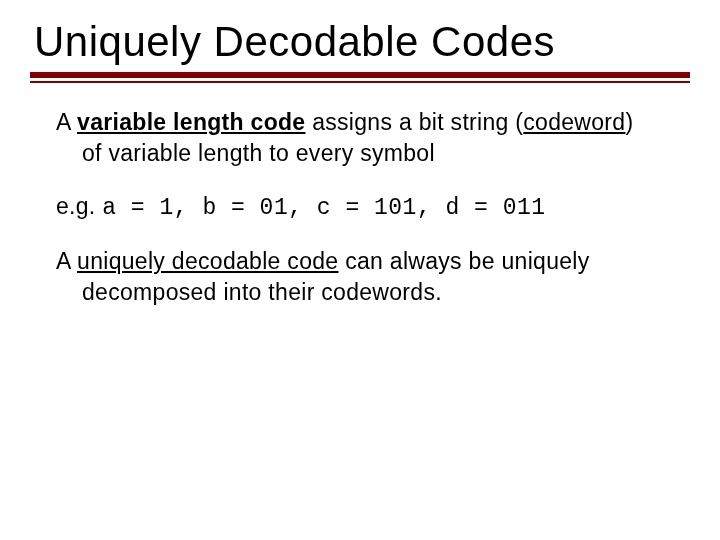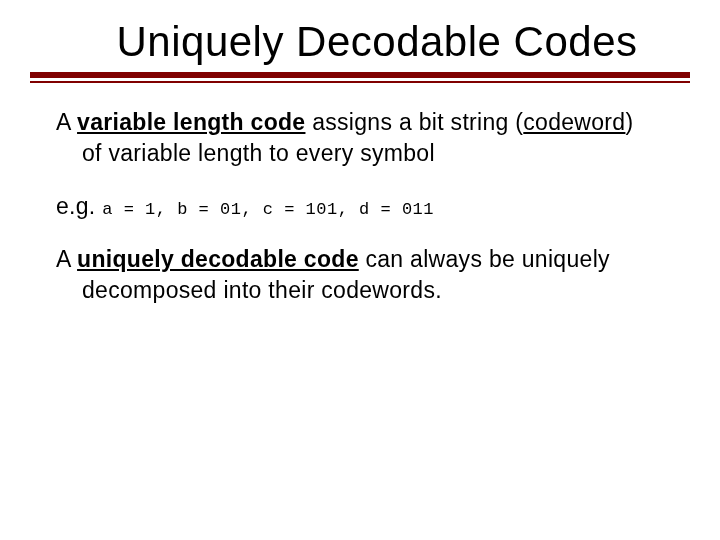--- a/index.html
+++ b/index.html
@@ -18,21 +18,20 @@
     height: 540px;
     padding: 18px 0 0 0;
     position: relative;
   }
   .title {
     font-size: 42px;
     font-weight: 400;
     letter-spacing: 0.5px;
     padding: 0 0 6px 34px;
     color: #000;
-    text-align: center;
   }
   .rule-outer {
     margin-left: 30px;
     margin-right: 30px;
   }
   .rule-thick {
     height: 6px;
     background: #800000;
   }
   .rule-thin {
@@ -55,26 +54,26 @@
   }
   .vlc {
     font-weight: 700;
     text-decoration: underline;
   }
   .codeword {
     text-decoration: underline;
   }
   .mono {
     font-family: "Courier New", Courier, monospace;
-    font-size: 17px;
+    font-size: 23px;
     letter-spacing: 0.5px;
     margin-top: 28px;
   }
   .udc {
-    font-weight: 700;
+    font-weight: 400;
     text-decoration: underline;
   }
 </style>
 </head>
 <body>
 
 <div class="slide">
 
   <div class="title">Uniquely Decodable Codes</div>
 

